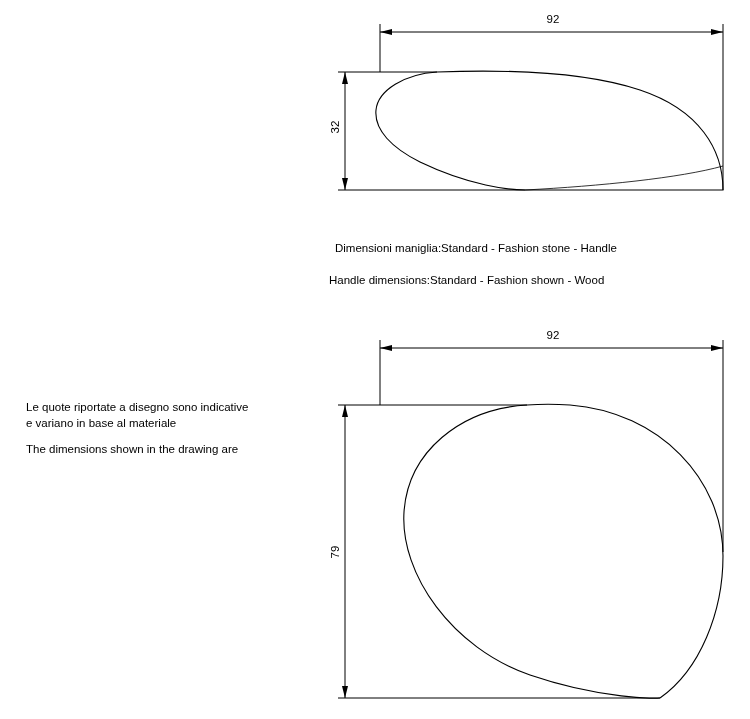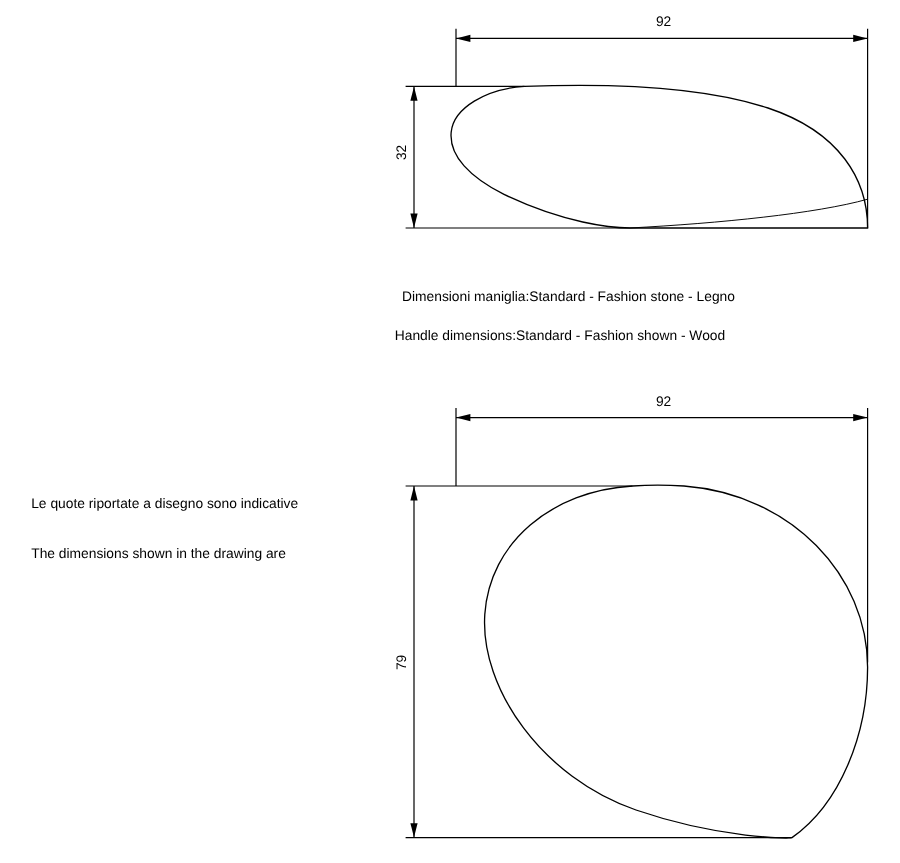--- a/index.html
+++ b/index.html
@@ -27,21 +27,20 @@
     font-size: 11.5px;
     line-height: 17px;
     color: #000000;
     white-space: nowrap;
   }
   .note {
     position: absolute;
     font-size: 11.5px;
     line-height: 16px;
     color: #000000;
-    margin-top: 13px;
   }
   .note div { white-space: nowrap; }
   .dim-label {
     position: absolute;
     font-size: 11.5px;
     color: #000000;
     text-align: center;
   }
   .dim-label.vertical {
     transform-origin: 50% 50%;
@@ -109,21 +108,22 @@
              C 556,404 540,404 527,405 Z" fill="none" stroke="#000" stroke-width="1.1"></path>
   </g>
 </svg>
 
 <div class="dim-label" style="left:533px; top:13px; width:40px;">92</div>
 <div class="dim-label vertical" style="left:320px; top:121px; width:30px;">32</div>
 
 <div class="dim-label" style="left:533px; top:329px; width:40px;">92</div>
 <div class="dim-label vertical" style="left:320px; top:546px; width:30px;">79</div>
 
-<div class="caption" style="left:335px; top:240px;">Dimensioni maniglia:Standard - Fashion stone - Legno</div>
+<div class="caption" style="left:335px; top:240px;">Dimensioni maniglia:Standard - Fashion stone - Handle</div>
 <div class="caption" style="left:329px; top:272px;">Handle dimensions:Standard - Fashion shown - Wood</div>
 
 <div class="note" style="left:26px; top:399px;">
   <div>Le quote riportate a disegno sono indicative</div>
+  <div>e variano in base al materiale</div>
 </div>
 <div class="note" style="left:26px; top:441px;">
   <div>The dimensions shown in the drawing are</div>
 </div>
 
 </body></html>

